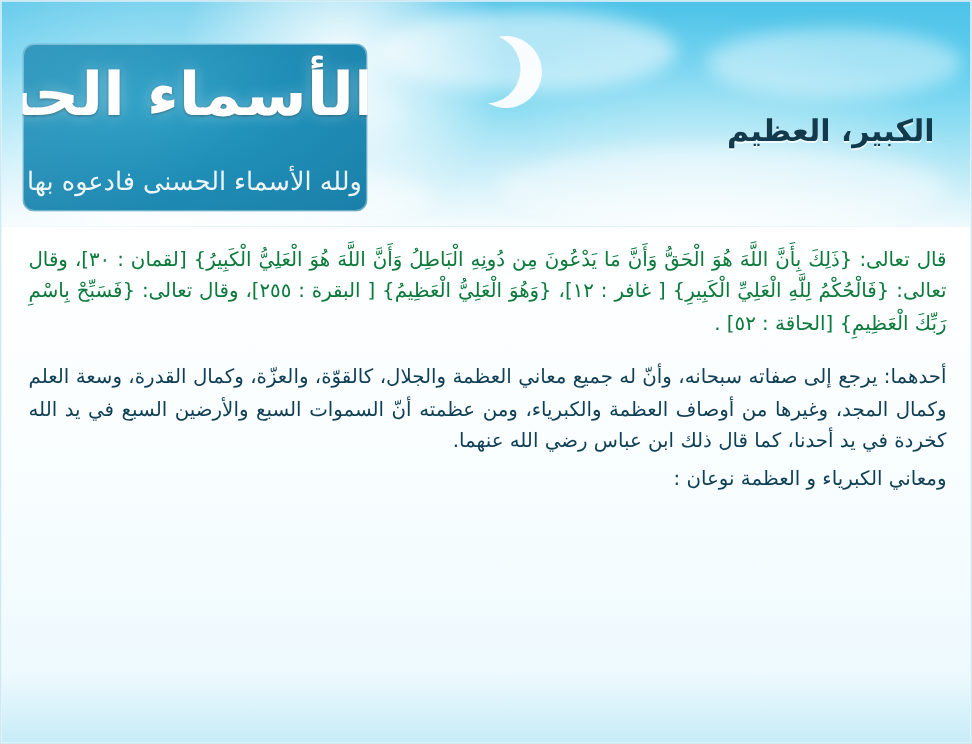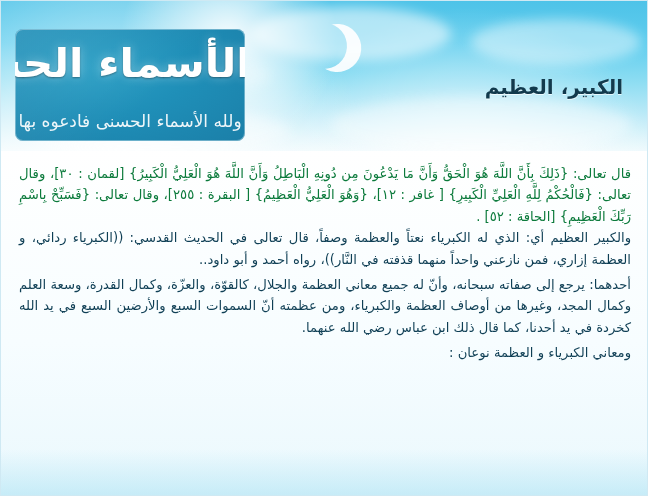--- a/index.html
+++ b/index.html
@@ -135,21 +135,21 @@
     padding: 10px 18px 8px 18px;
     direction: rtl;
     text-align: justify;
     color: #0f3f55;
     font-size: 13.2px;
     line-height: 1.62;
   }
   .content p {
     margin: 0 0 4px 0;
   }
-  .content .p-tight { margin-bottom: 0; }
+  .content .p-tight { margin-bottom: 14px; }
   .quote-green { color: #0b7a3b; }
   .hadith { color: #0f3f55; }
   
   .bottom-glow {
     position: absolute;
     left: 0; bottom: 0;
     width: 100%; height: 46px;
     background: linear-gradient(180deg, rgba(186,232,246,0) 0%, rgba(170,226,243,0.55) 100%);
     pointer-events: none;
   }
@@ -176,19 +176,18 @@
   </div>
 
   <div class="doc-title">الكبير، العظيم</div>
 
   <div class="header-rule"></div>
 
   <div class="body-bg"></div>
 
   <div class="content">
     <p class="quote-green p-tight">قال تعالى: {ذَلِكَ بِأَنَّ اللَّهَ هُوَ الْحَقُّ وَأَنَّ مَا يَدْعُونَ مِن دُونِهِ الْبَاطِلُ وَأَنَّ اللَّهَ هُوَ الْعَلِيُّ الْكَبِيرُ} [لقمان : ٣٠]، وقال تعالى: {فَالْحُكْمُ لِلَّهِ الْعَلِيِّ الْكَبِيرِ} [ غافر : ١٢]، {وَهُوَ الْعَلِيُّ الْعَظِيمُ} [ البقرة : ٢٥٥]، وقال تعالى: {فَسَبِّحْ بِاسْمِ رَبِّكَ الْعَظِيمِ} [الحاقة : ٥٢] .</p>
-    <p class="hadith">والكبير العظيم أي: الذي له الكبرياء نعتاً والعظمة وصفاً، قال تعالى في الحديث القدسي: ((الكبرياء ردائي، و العظمة إزاري، فمن نازعني واحداً منهما قذفته في النَّار))، رواه أحمد و أبو داود..</p>
     <p>أحدهما: يرجع إلى صفاته سبحانه، وأنّ له جميع معاني العظمة والجلال، كالقوّة، والعزّة، وكمال القدرة، وسعة العلم وكمال المجد، وغيرها من أوصاف العظمة والكبرياء، ومن عظمته أنّ السموات السبع والأرضين السبع في يد الله كخردة  في يد أحدنا، كما قال ذلك ابن عباس رضي الله عنهما.</p>
     <p>ومعاني الكبرياء و العظمة نوعان :</p>
   </div>
 
   <div class="bottom-glow"></div>
 </div>
 
 </body></html>

